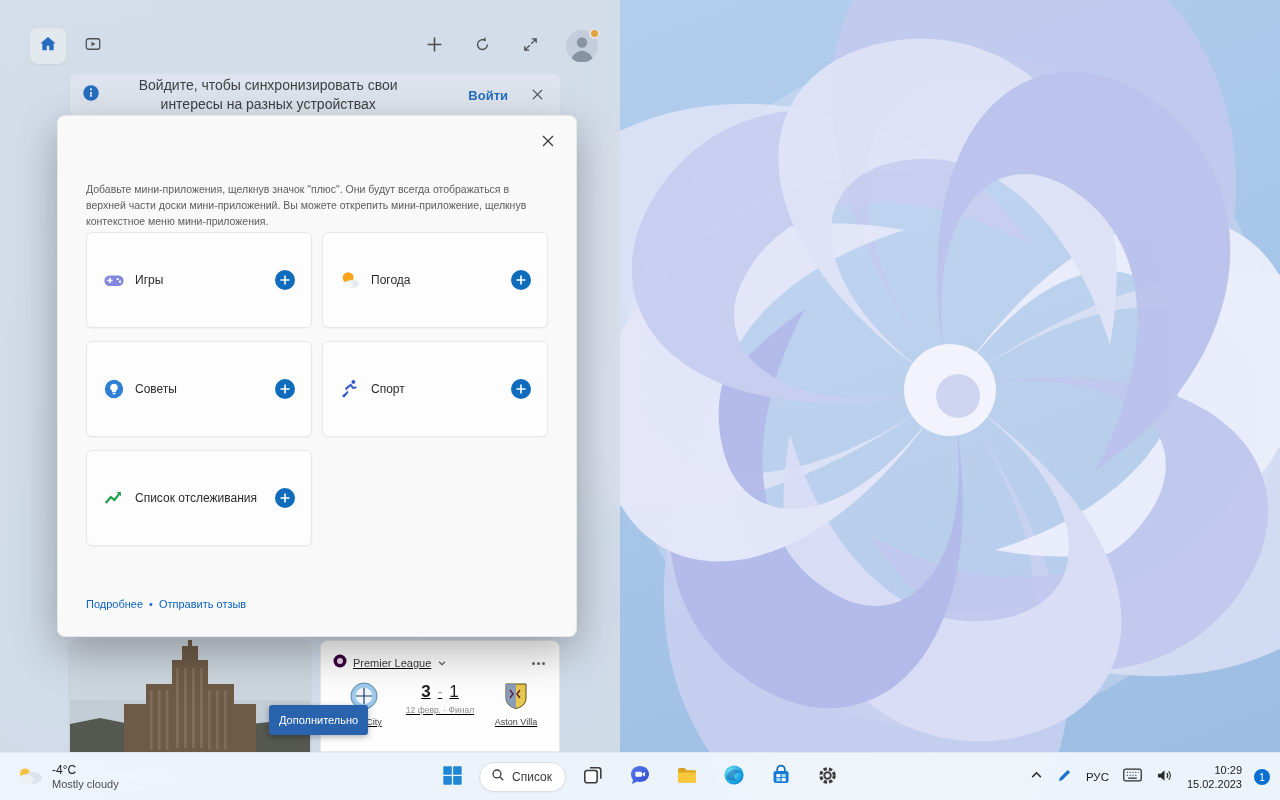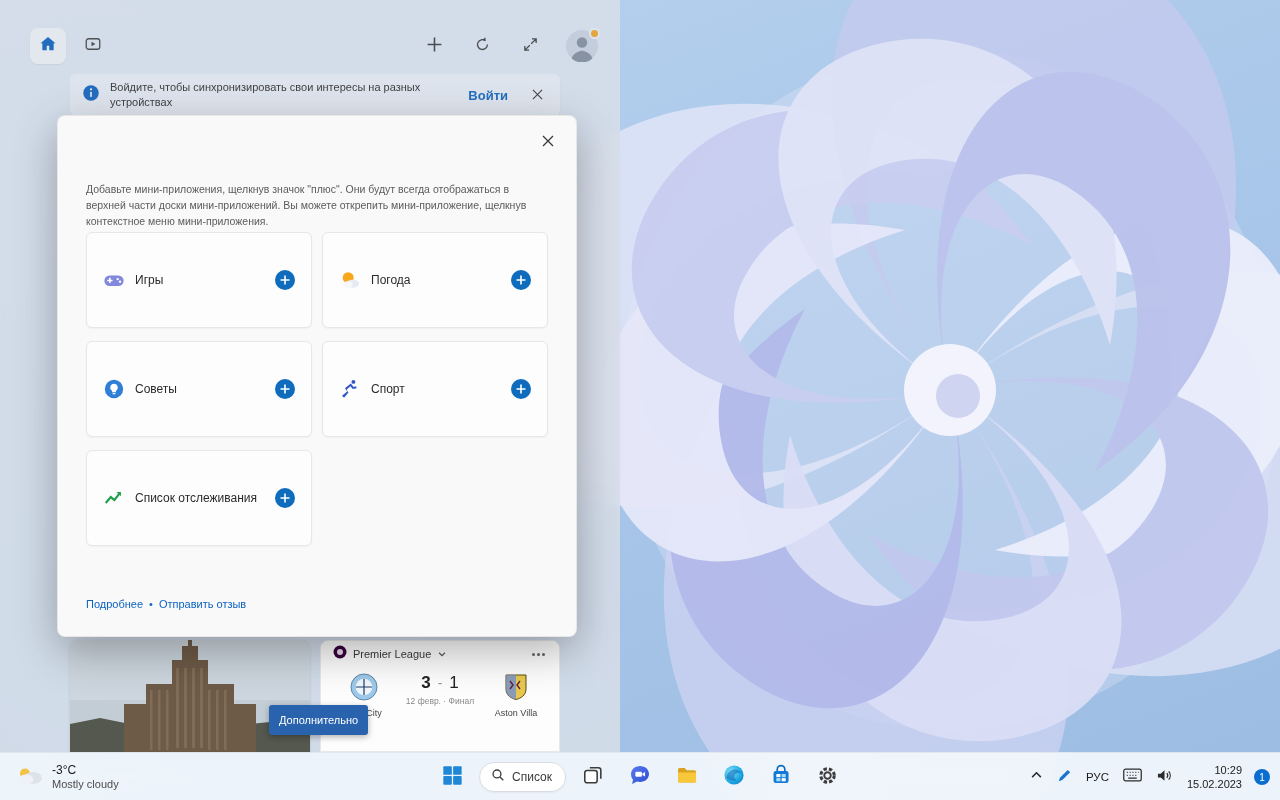--- a/index.html
+++ b/index.html
@@ -21,21 +21,21 @@
   .media-btn { width:26px; height:26px; margin-left:14px; display:flex; align-items:center; justify-content:center; }
   .header-right { margin-left:auto; display:flex; align-items:center; gap:24px; }
   .hdr-icon-btn { width:24px; height:24px; display:flex; align-items:center; justify-content:center; cursor:pointer; }
   .avatar-wrap { position:relative; width:32px; height:32px; }
   .avatar-badge { position:absolute; right:-2px; top:-2px; width:11px; height:11px; border-radius:50%;
     background:#f5a623; border:2px solid #eef2f8; }
 
   .signin-banner { position:absolute; top:74px; left:70px; width:490px; height:42px; border-radius:6px;
     background:rgba(248,250,253,0.6); display:flex; align-items:center; padding:0 12px; gap:10px;
     box-shadow:0 1px 2px rgba(0,0,0,0.05); }
-  .signin-text { flex:1; font-size:11px; line-height:1.35; color:#2b2b2b; }
+  .signin-text { flex:1; font-size:14px; line-height:1.35; color:#2b2b2b;text-align:center; }
   .signin-btn { font-size:13px; color:#0b62c1; font-weight:bold; background:none; border:none; cursor:pointer; padding:4px 8px;margin-left:24px; }
   .banner-close { width:22px; height:22px; display:flex; align-items:center; justify-content:center; cursor:pointer; }
 
   
   .dialog { position:absolute; left:57px; top:115px; width:520px; height:522px; background:#f9f9f9;
     border:1px solid rgba(0,0,0,0.07); border-radius:8px; box-shadow:0 14px 44px rgba(0,0,0,0.30); }
   .dialog-close { position:absolute; top:12px; right:14px; width:28px; height:28px; border-radius:4px;
     display:flex; align-items:center; justify-content:center; cursor:pointer; }
   .dialog-title { position:absolute; left:28px; top:40px; font-size:16.5px; font-weight:bold; color:#1a1a1a; }
   .dialog-desc { position:absolute; left:28px; top:66px; width:462px; font-size:10.5px; line-height:1.5; color:#5c5c5c; }
@@ -47,21 +47,21 @@
   .add-btn { margin-left:auto; width:20px; height:20px; border-radius:50%; background:#0f6cbd;
     display:flex; align-items:center; justify-content:center; cursor:pointer; flex:none; }
   .dialog-links { position:absolute; left:28px; bottom:26px; font-size:11px; display:flex; gap:6px; align-items:center; }
   .dialog-links a { color:#0b62c1; text-decoration:none; cursor:pointer; }
   .link-sep { color:#0b62c1; }
 
   
   .building-card { position:absolute; left:70px; top:640px; width:240px; height:112px;
     border-radius:8px 8px 0 0; overflow:hidden; box-shadow:0 1px 3px rgba(0,0,0,0.12); }
   .sports-card { position:absolute; left:320px; top:640px; width:240px; height:112px; background:#fdfdfd;
-    border:1px solid #e7e7e7; border-radius:8px 8px 0 0; padding:4px 12px; }
+    border:1px solid #e7e7e7; border-radius:8px 8px 0 0; padding:13px 12px;text-decoration:underline; }
   .sports-head { display:flex; align-items:center; gap:6px; }
   .sports-league { font-size:11px; color:#3a3a3a; }
   .sports-more { margin-left:auto; display:flex; gap:2px; cursor:pointer; padding:2px; }
   .sports-more i { width:3px; height:3px; border-radius:50%; background:#666; display:block; }
   .score-row { display:flex; align-items:flex-start; margin-top:10px; }
   .team { width:62px; display:flex; flex-direction:column; align-items:center; gap:3px; }
   .team-name { font-size:9px; color:#444; }
   .score-mid { flex:1; display:flex; flex-direction:column; align-items:center; }
   .score-line { font-size:17px; color:#222; display:flex; gap:7px; align-items:baseline; }
   .score-line .s-home { font-weight:bold; }
@@ -388,21 +388,21 @@
 
   <div class="tb-weather">
     <span>
       <svg width="28" height="20" viewBox="0 0 28 20">
           <circle cx="9" cy="8.5" r="5" fill="#f3c243"></circle>
           <ellipse cx="17" cy="13" rx="9" ry="6" fill="#dde3ea"></ellipse>
           <ellipse cx="10" cy="14.5" rx="7.5" ry="5" fill="#eef1f5"></ellipse>
         </svg>
     </span>
     <div class="tb-weather-text">
-      <span class="tb-temp">-3°C</span>
+      <span class="tb-temp">-4°C</span>
       <span class="tb-cond">Mostly cloudy</span>
     </div>
   </div>
 
   <div class="tb-center">
     <div class="tb-btn">
       <span>
         <svg width="22" height="22" viewBox="0 0 24 24" fill="#2086d6">
             <rect x="2.5" y="2.5" width="9.3" height="9.3" rx="1"></rect>
             <rect x="13.2" y="2.5" width="9.3" height="9.3" rx="1"></rect>

